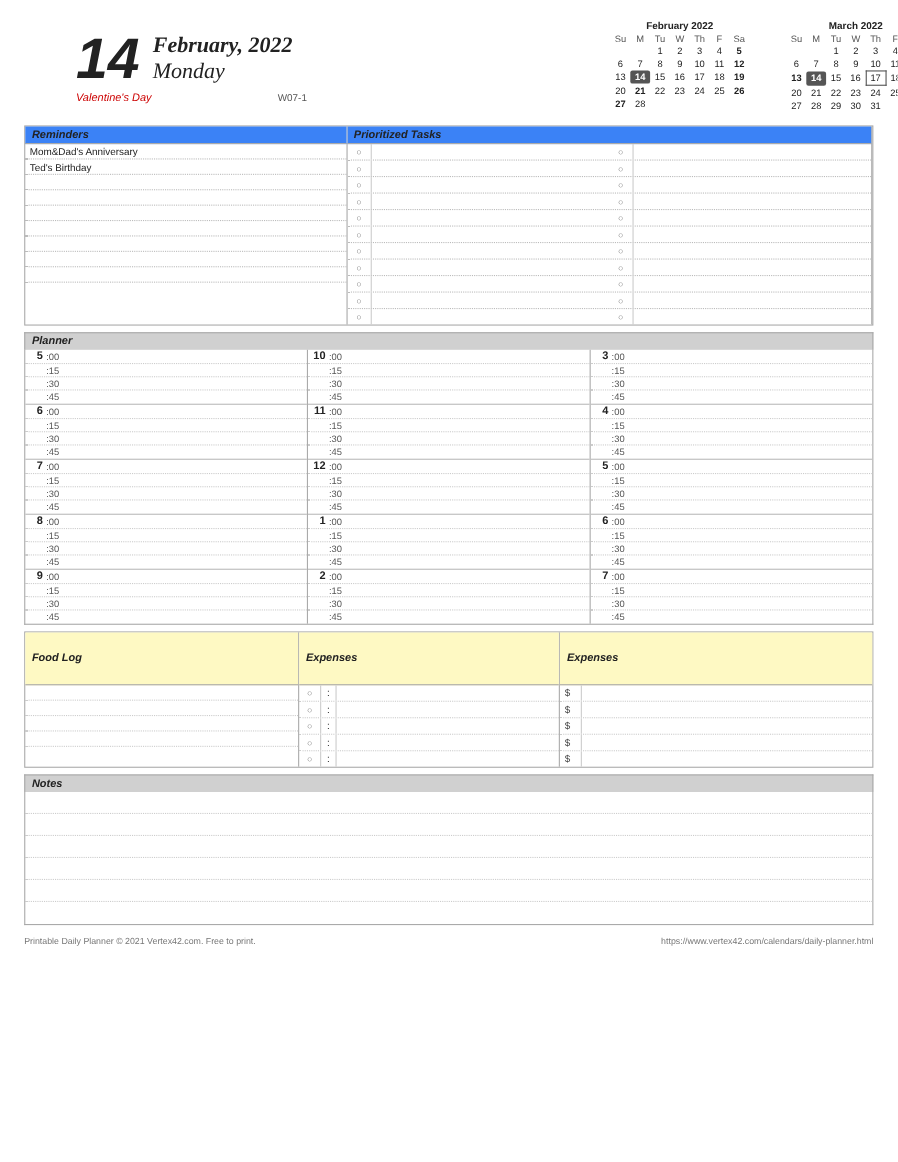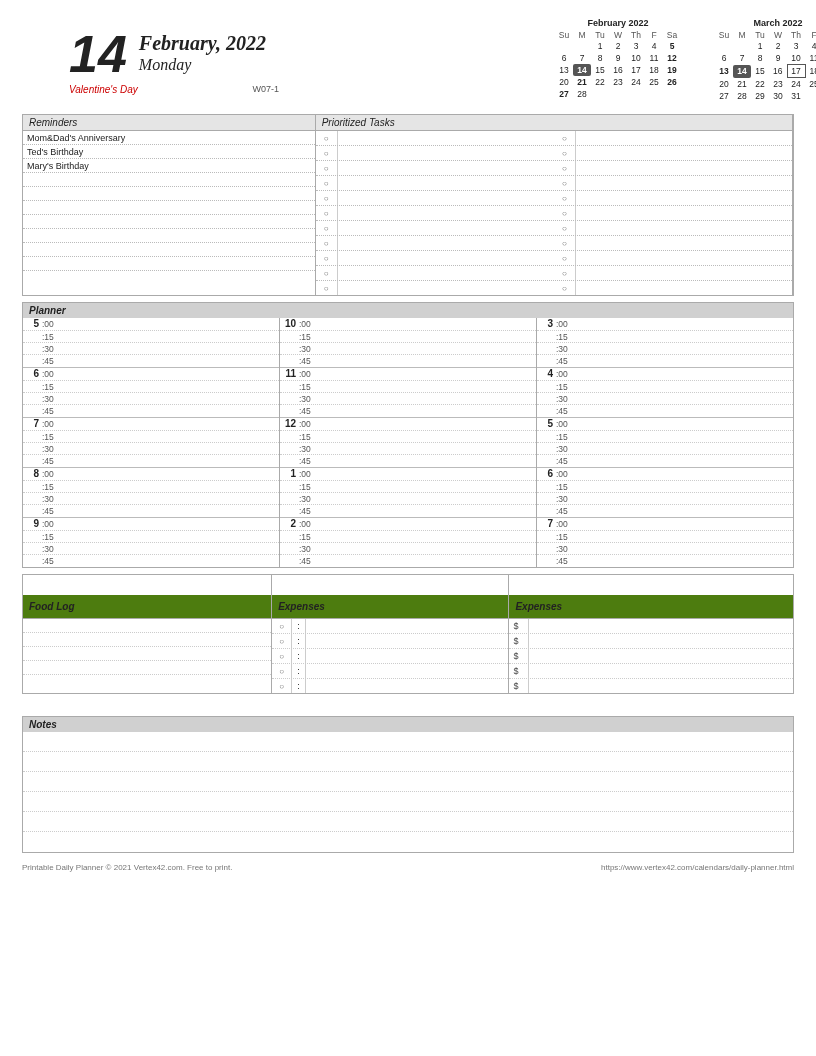--- a/index.html
+++ b/index.html
@@ -26,21 +26,21 @@
       justify-content: center;
       font-family: Liberation Serif, serif;
     }
     .date-text .month-year {
       font-size: 20px;
       font-weight: bold;
       font-style: italic;
       line-height: 1.2;
     }
     .date-text .weekday {
-      font-size: 16px;
+      font-size: 20px;
       font-style: italic;
       line-height: 1.2;
     }
     .holiday-name {
       color: #c00;
       font-style: italic;
       margin-right: auto;
     }
     .week-label {
       color: #555;
@@ -123,23 +123,23 @@
       border-top: none;
     }
 
     
     .reminders-tasks {
       display: flex;
       margin-top: 12px;
       border: 1px solid #aaa;
     }
     .reminders-tasks .col-header {
-      background: #e5e5e5;
+      background: #3b82f6;
       padding: 2px 6px;
-      font-weight: normal;
+      font-weight: bold;
       font-style: italic;
       font-size: 10px;
       border-bottom: 1px solid #aaa;
     }
     .rt-left {
       flex: 1.1;
       border-right: 1px solid #aaa;
     }
     .rt-right {
       flex: 1.4;
@@ -236,27 +236,26 @@
       border-right: 1px solid #aaa;
     }
     .contacts-section {
       flex: 1.0;
       border-right: 1px solid #aaa;
     }
     .expenses-section {
       flex: 1.2;
     }
     .bottom-col-header {
-      background: #4d7c0f;
-      padding: 6px 6px;
+      background: #fef9c3;
+      padding: 18px 6px;
       font-weight: bold;
       font-style: italic;
       font-size: 10px;
       border-bottom: 1px solid #aaa;
-      margin-top: 20px;
     }
 
     .food-row {
       display: flex;
       border-bottom: 1px dotted #ccc;
       min-height: 14px;
       align-items: center;
       padding: 1px 4px;
     }
     .food-row:last-child { border-bottom: none; }
@@ -311,21 +310,21 @@
       display: flex;
       align-items: center;
     }
     .expense-text {
       flex: 1;
       padding: 1px 4px;
     }
 
     
     .notes-section {
-      margin-top: 22px;
+      margin-top: 6px;
     }
     .notes-body {
       border: 1px solid #aaa;
       border-top: none;
     }
     .notes-row {
       border-bottom: 1px dotted #ccc;
       min-height: 20px;
     }
     .notes-row:last-child { border-bottom: none; }
@@ -509,23 +508,20 @@
 <div style="margin-top:10px;">
   <div class="reminders-tasks">
 
     <div class="rt-left">
       <div class="col-header">Reminders</div>
       <div class="reminder-row">
           <span>Mom&amp;Dad's Anniversary</span>
         </div>
       <div class="reminder-row">
           <span>Ted's Birthday</span>
-        </div>
-      <div class="reminder-row">
-          <span>Mary's Birthday</span>
         </div>
       <div class="reminder-row"></div>
       <div class="reminder-row"></div>
       <div class="reminder-row"></div>
       <div class="reminder-row"></div>
       <div class="reminder-row"></div>
       <div class="reminder-row"></div>
       <div class="reminder-row"></div>
       <div class="reminder-row"></div>
     </div>

